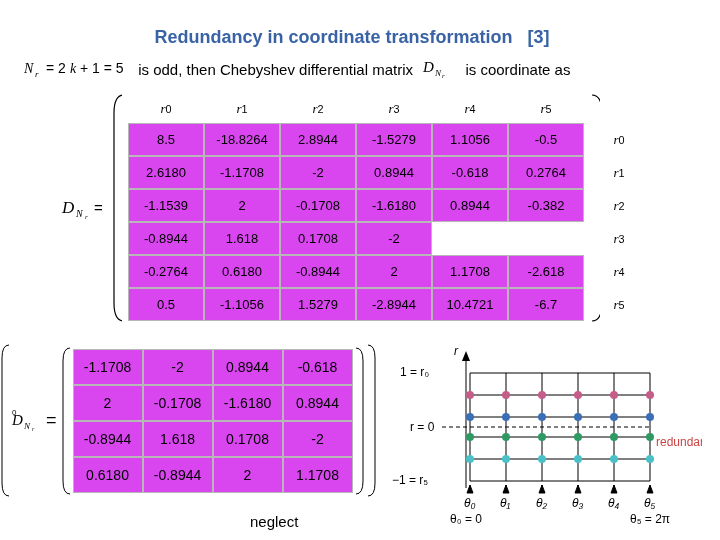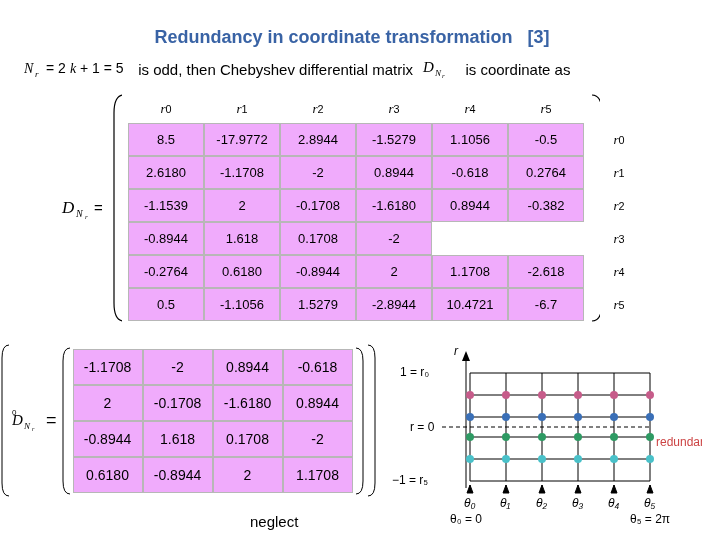--- a/index.html
+++ b/index.html
@@ -69,21 +69,21 @@
     justify-content: center;
     font-size: 13px;
     height: 33px;
   }
   .big-block .cell { width: 76px; }
   .big-block .hdr-cell { width: 76px; height: 28px; }
   .big-block .row-label { width: 26px; height: 33px; }
 
   .cell {
     border: 1px solid #b7b7b7;
-    background: #f0abfc;
+    background: #d946ef;
   }
   .hdr-cell { height: 26px; }
   .row-label { width: 26px; }
 
   .big-brkt-l, .big-brkt-r {
     width: 10px;
     align-self: stretch;
   }
 
   
@@ -177,21 +177,21 @@
             <i style="font-family:serif">r</i>
             <sub>4</sub>
           </div>
           <div class="hdr-cell">
             <i style="font-family:serif">r</i>
             <sub>5</sub>
           </div>
         </div>
         <div class="row">
           <div class="cell">8.5</div>
-          <div class="cell">-17.9772</div>
+          <div class="cell">-18.8264</div>
           <div class="cell">2.8944</div>
           <div class="cell">-1.5279</div>
           <div class="cell">1.1056</div>
           <div class="cell">-0.5</div>
         </div>
         <div class="row">
           <div class="cell">2.6180</div>
           <div class="cell">-1.1708</div>
           <div class="cell">-2</div>
           <div class="cell">0.8944</div>

